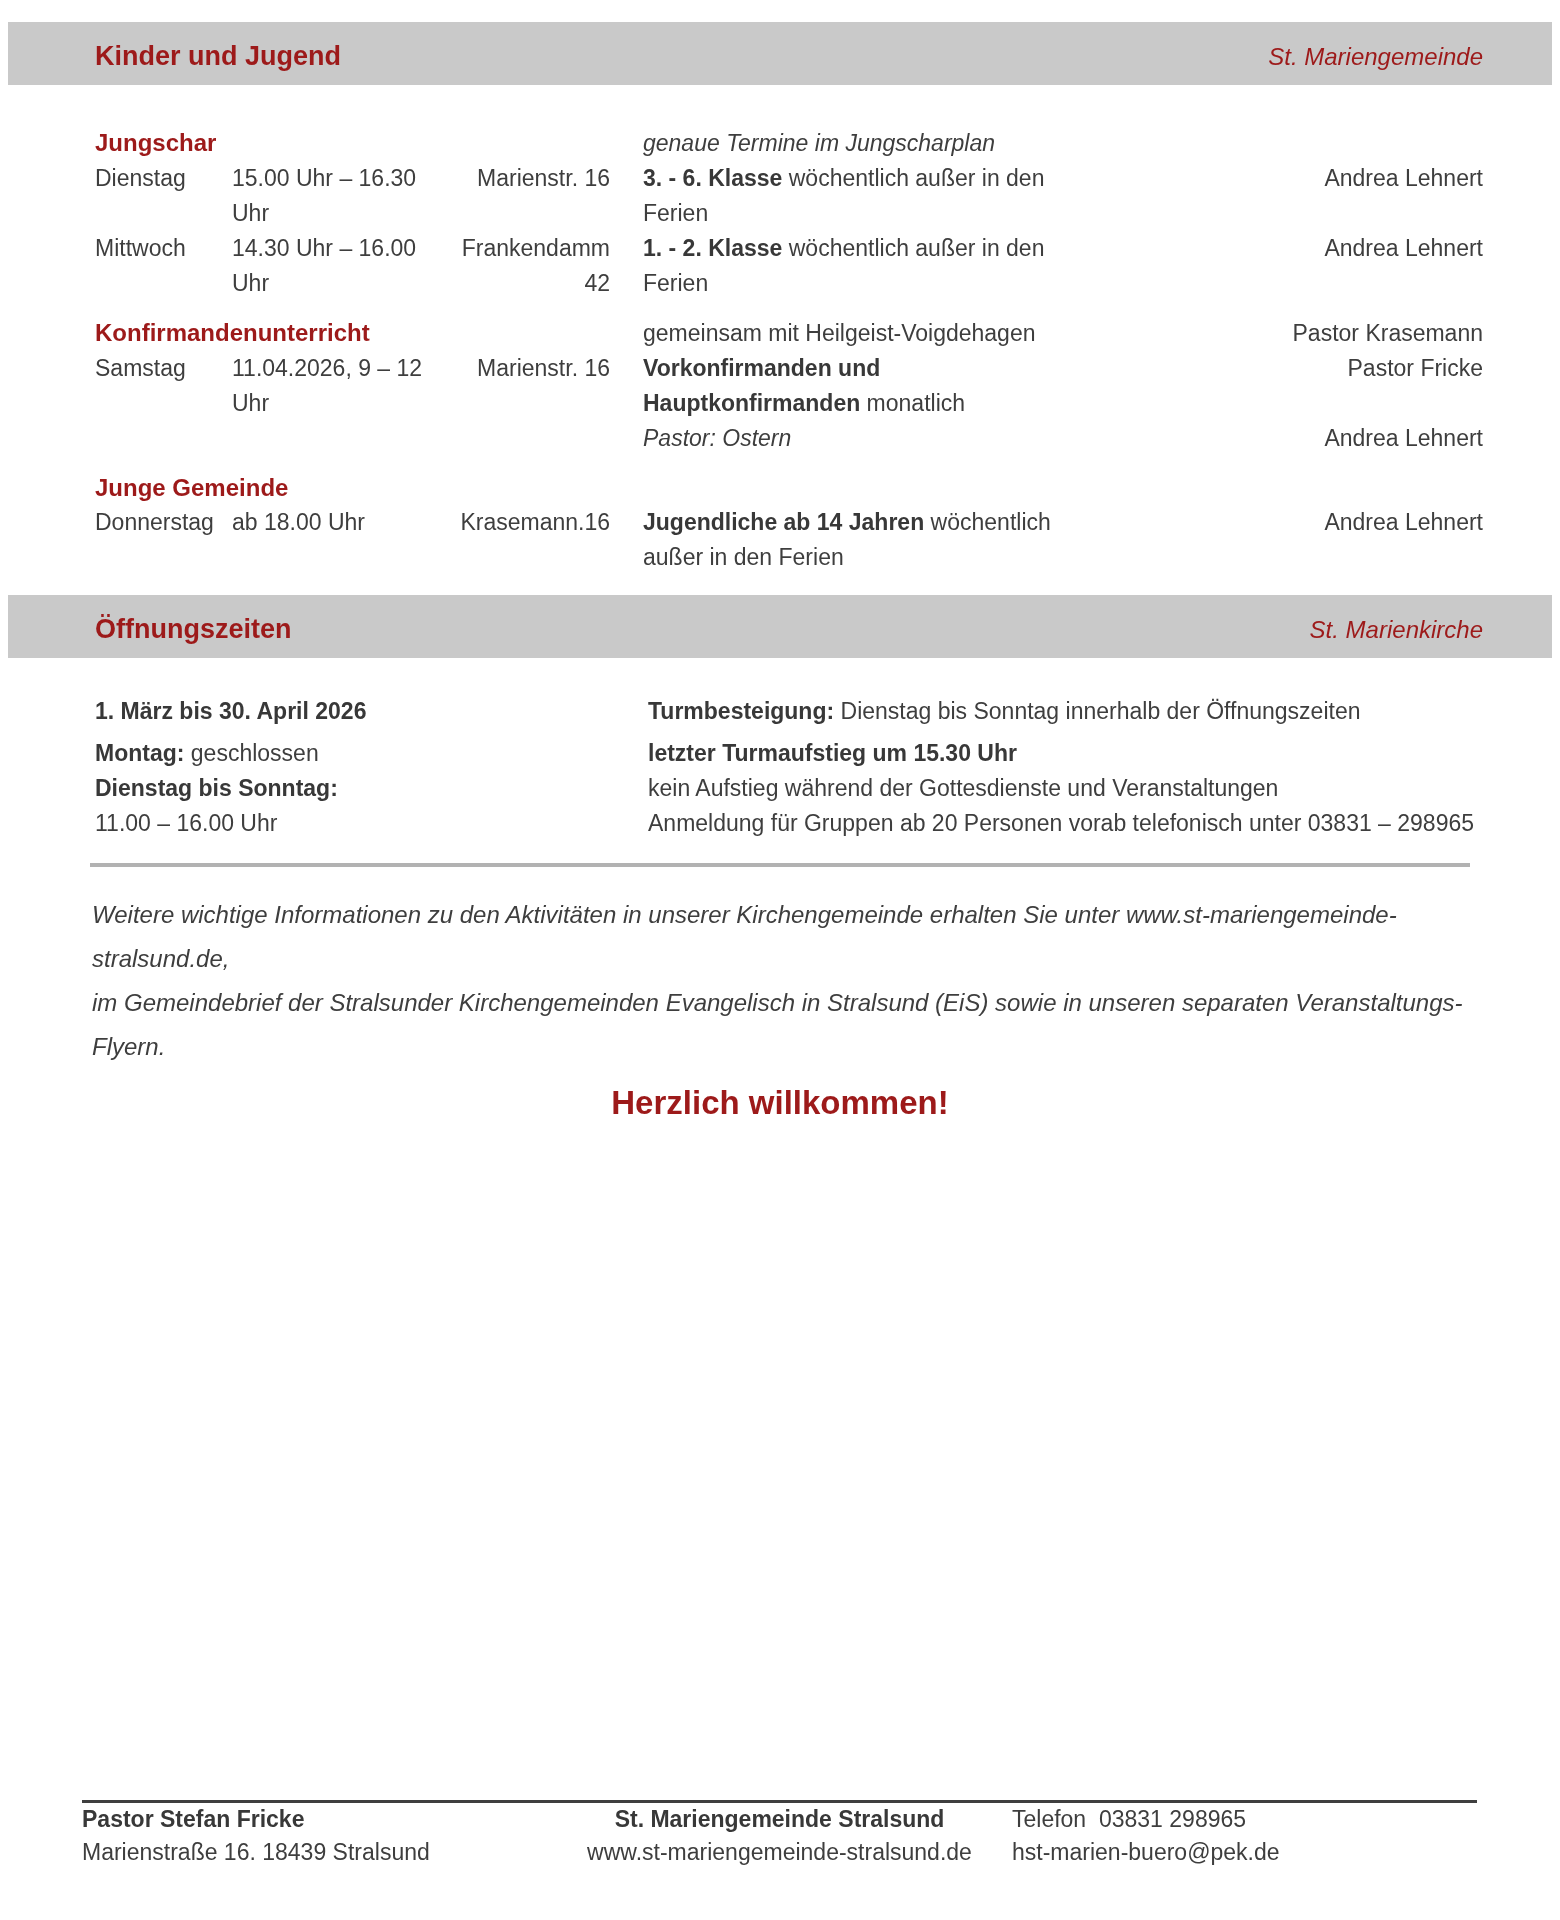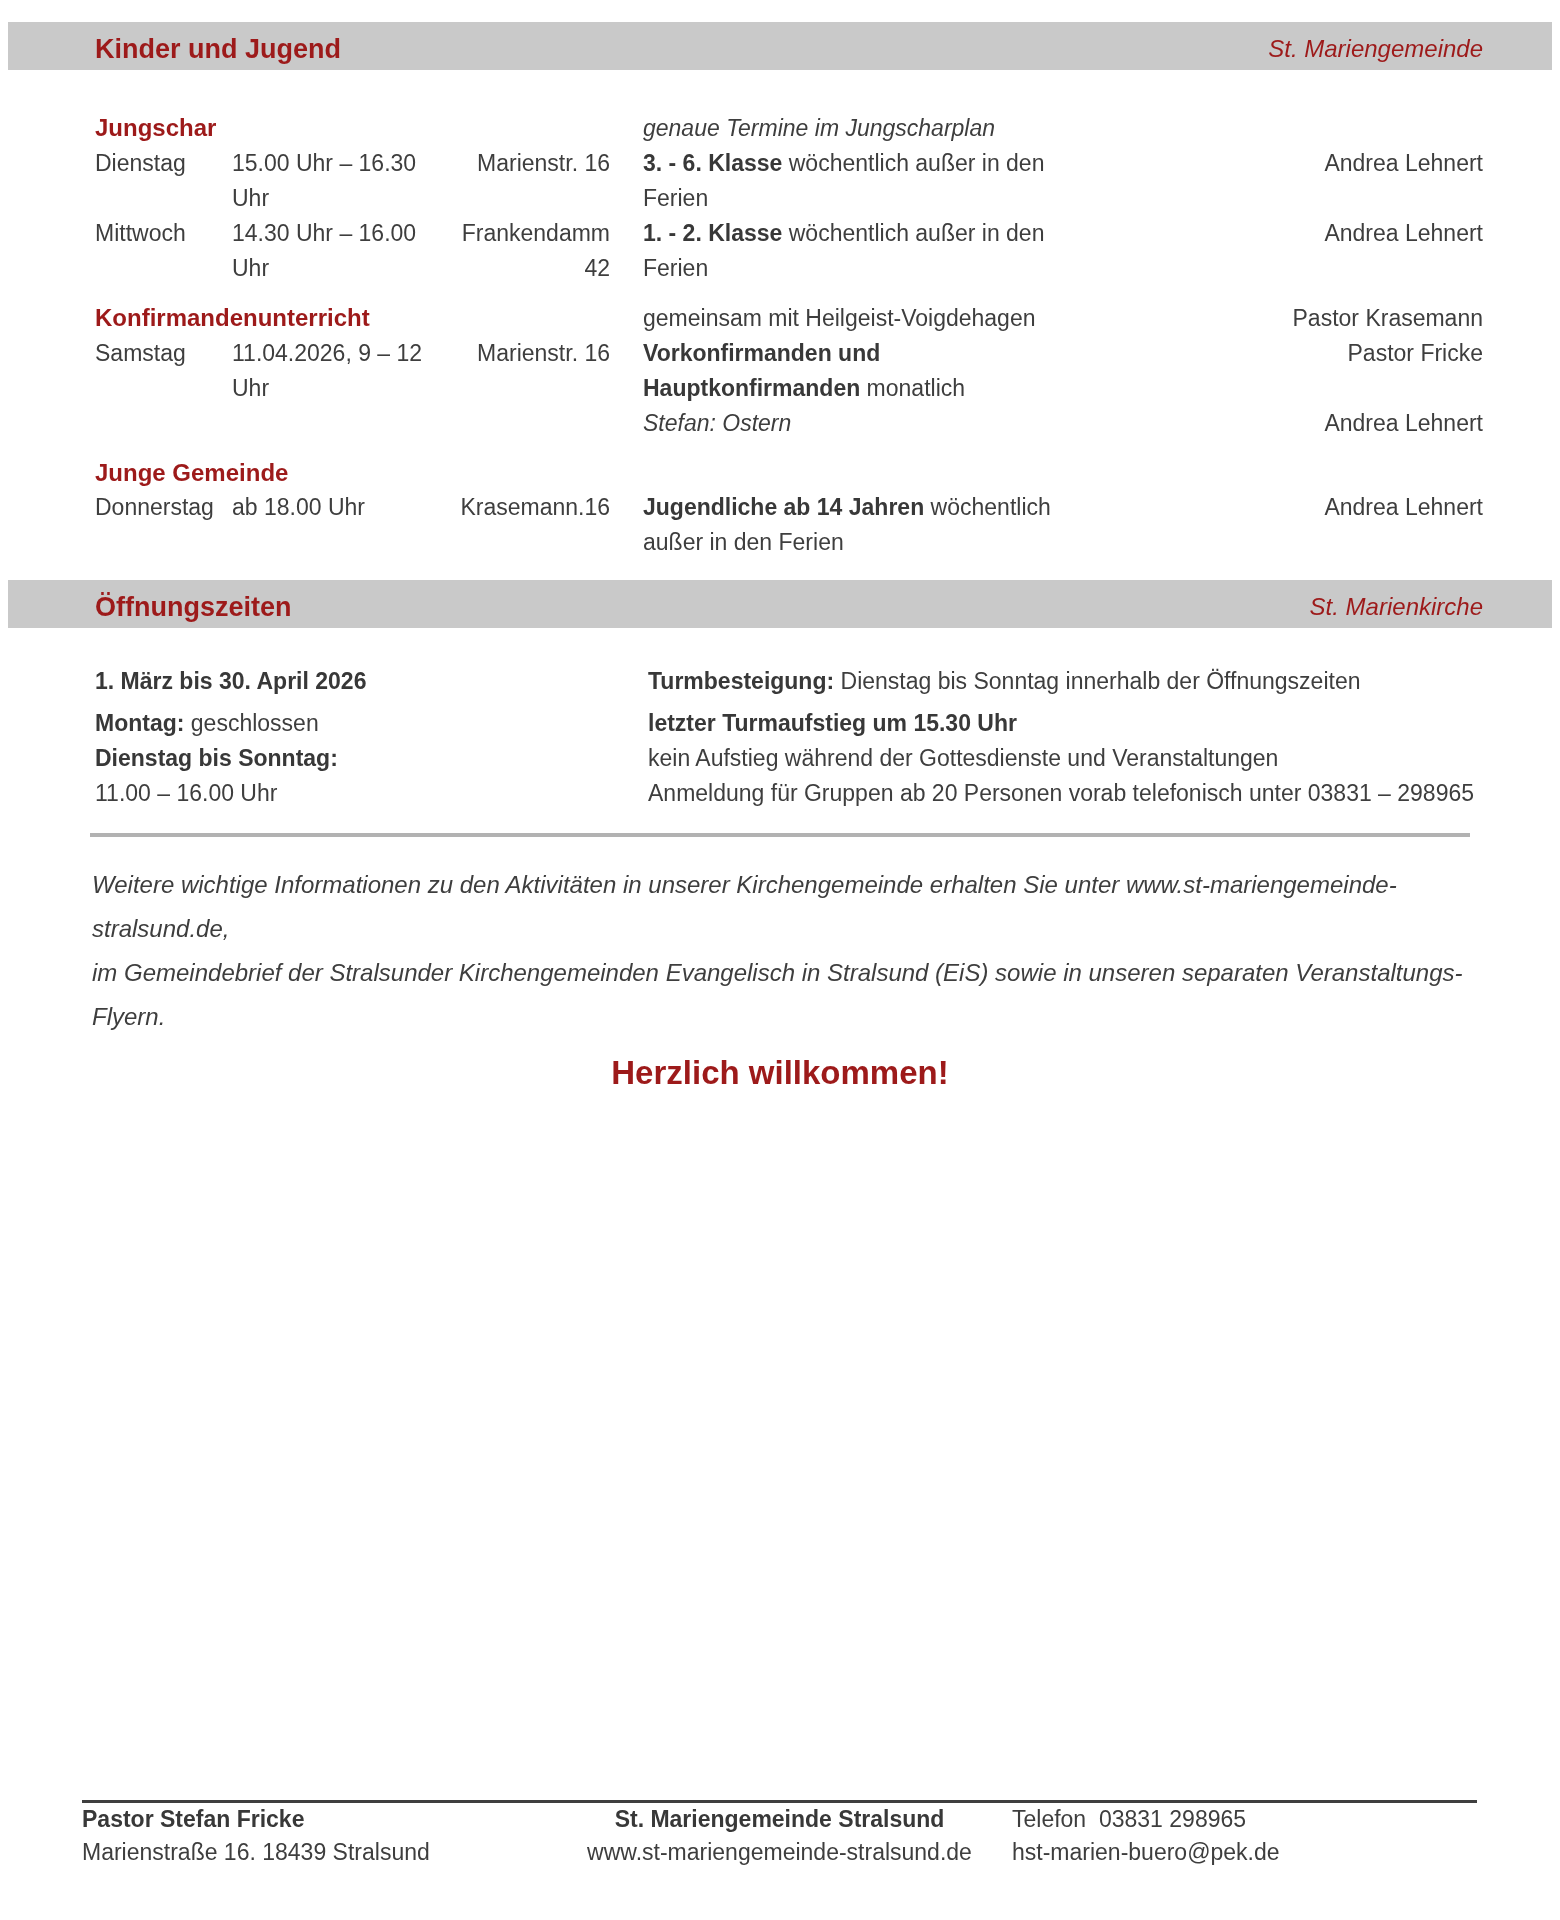--- a/index.html
+++ b/index.html
@@ -9,21 +9,21 @@
   }
   *{box-sizing:border-box;}
   html,body{margin:0;padding:0;}
   body{
     width:1560px;height:1920px;position:relative;background:#ffffff;
     font-family:"Liberation Sans",sans-serif;color:var(--ink);font-size:23px;
     overflow:hidden;
   }
   
   .bar{
-    margin:0 8px;height:48px;background:var(--bar);
+    margin:0 8px;height:63px;background:var(--bar);
     display:flex;align-items:center;justify-content:space-between;
     padding:6px 69px 0 87px;
   }
   .bar.first{margin-top:22px;}
   .bar.second{margin-top:20px;}
   .bar-title{color:var(--red);font-weight:bold;font-size:27px;}
   .bar-sub{color:var(--red);font-style:italic;font-size:24px;}
 
   
   .schedule{padding:26px 77px 0 95px;}
@@ -104,21 +104,21 @@
     <span>Samstag</span>
     <span>11.04.2026, 9 – 12 Uhr</span>
     <span class="c-place">Marienstr. 16</span>
     <span class="c-desc"><b>Vorkonfirmanden und Hauptkonfirmanden</b><span> monatlich</span></span>
     <span class="c-person">Pastor Fricke</span>
   </div>
   <div class="grid-row">
     <span></span>
     <span></span>
     <span class="c-place"></span>
-    <span class="c-desc"><b></b><span class="italic">Stefan: Ostern</span></span>
+    <span class="c-desc"><b></b><span class="italic">Pastor: Ostern</span></span>
     <span class="c-person">Andrea Lehnert</span>
   </div>
 
   <div class="grid-row group-head">
     <span class="g-name">Junge Gemeinde</span>
     <span class="c-desc"></span>
     <span class="c-person"></span>
   </div>
   <div class="grid-row">
     <span>Donnerstag</span>

